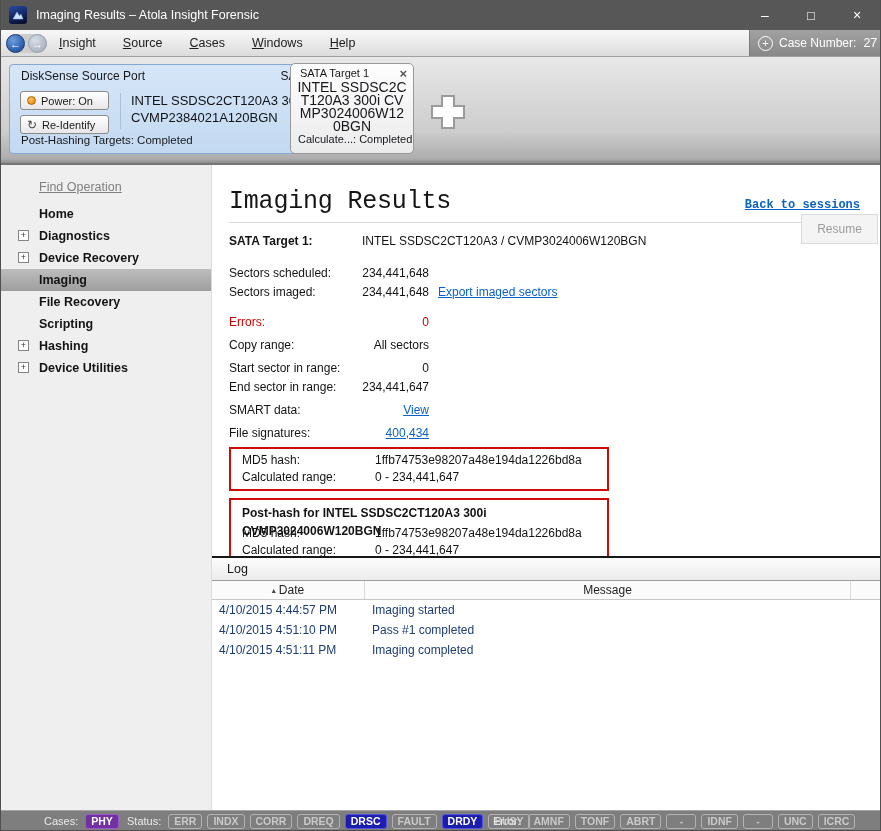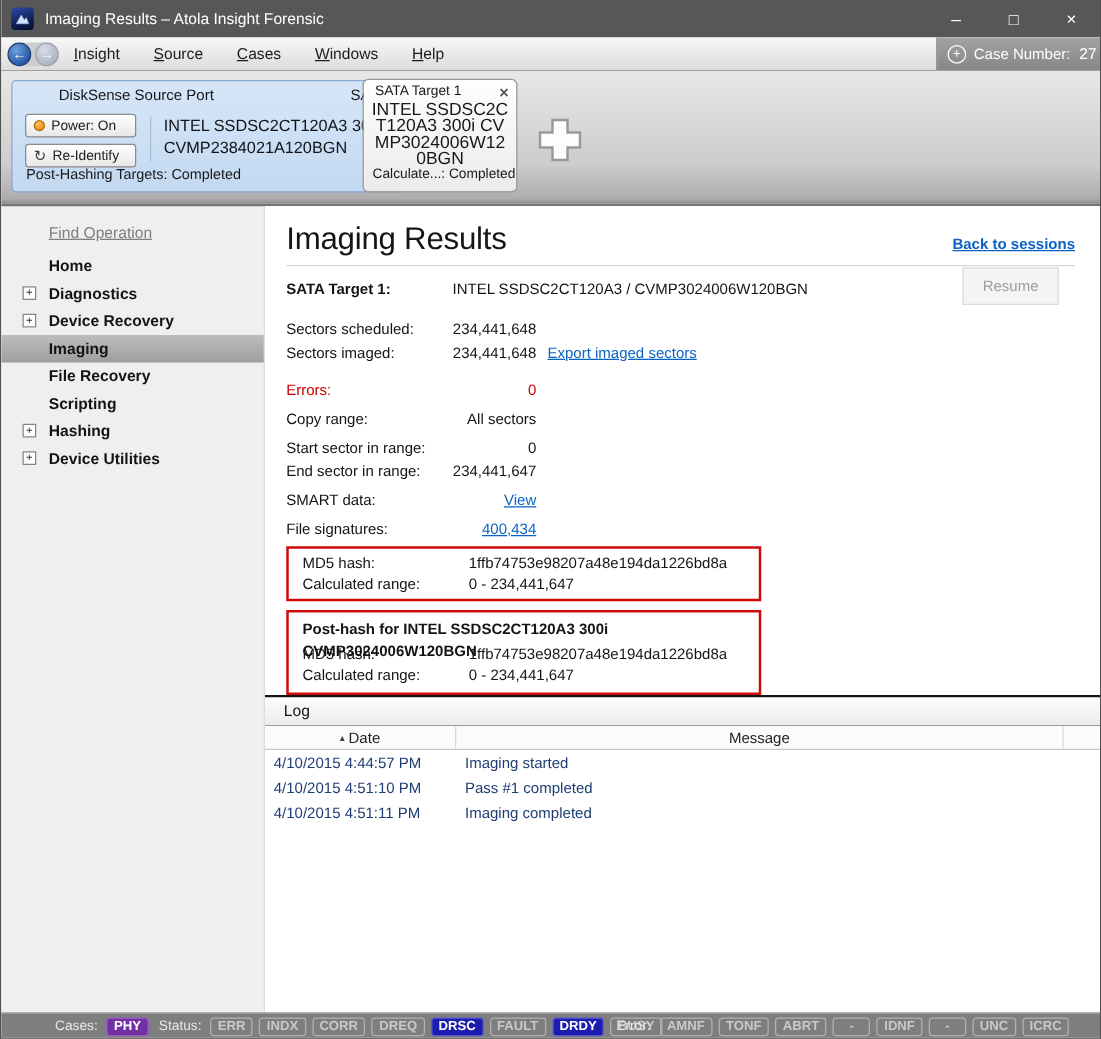--- a/index.html
+++ b/index.html
@@ -38,21 +38,21 @@
               display:flex; align-items:center; color:#fff; font-size:12px; }
   .case-plus { width:15px; height:15px; border:1px solid #fff; border-radius:50%; margin:0 6px 0 8px;
                display:flex; align-items:center; justify-content:center; font-size:11px; line-height:11px; }
   .case-val { margin-left:7px; font-size:12.5px; }
 
   
   .dock { height:108px; position:relative;
           background:linear-gradient(180deg,#e8e8e8 0%,#cdcdcd 70%,#adadad 96%,#8d8d8d 100%);
           border-bottom:2px solid #767676; }
   .src-panel { position:absolute; left:8px; top:7px; width:312px; height:90px;
-               background:linear-gradient(#d6e6f8,#c3d9f1); border:1px solid #88a8d4; border-radius:4px;padding-left:26px; }
+               background:linear-gradient(#d6e6f8,#c3d9f1); border:1px solid #88a8d4; border-radius:4px; }
   .src-head { display:flex; justify-content:space-between; padding:4px 10px 0 11px;
               font-size:12px; color:#16181c; }
   .src-btns { position:absolute; left:10px; top:26px; display:flex; flex-direction:column; gap:5px; }
   .dock-btn { width:89px; height:19px; display:flex; align-items:center; gap:5px; padding:0 6px;
               background:linear-gradient(#ffffff,#e7e7e7); border:1px solid #8b8b8b; border-radius:3px;
               font-size:11px; color:#1a1a1a; cursor:default; }
   .power-dot { width:9px; height:9px; border-radius:50%;
                background:radial-gradient(circle at 35% 30%,#ffc266,#ef8f12 75%);
                border:1px solid #a96704; }
   .reident-glyph { font-size:12px; color:#444; }
@@ -77,29 +77,29 @@
                text-decoration:underline; cursor:default; }
   .side-item { position:relative; height:22px; line-height:22px; padding-left:38px;
                font-size:12.5px; font-weight:bold; color:#141414; cursor:default; }
   .side-item.selected { background:linear-gradient(#bdbdbd,#9e9e9e); }
   .expander { position:absolute; left:17px; top:5px; width:11px; height:11px; background:#fff;
               border:1px solid #848484; font-size:9px; line-height:9px; font-weight:normal;
               text-align:center; color:#333; }
 
   
   .main { flex:1; position:relative; background:#fff; padding:0 20px 0 17px; }
-  .head-row { margin-top:12px; display:flex; justify-content:space-between; align-items:flex-end; }
+  .head-row { margin-top:22px; display:flex; justify-content:space-between; align-items:flex-end;font-family:Liberation Mono, monospace; }
   .page-title { font-size:25px; font-weight:normal; color:#151515; letter-spacing:-0.2px; }
   .back-link { font-size:12px; font-weight:bold; color:#0a62c4; text-decoration:underline;
                margin-bottom:4px; cursor:default; }
   .rule { margin-top:6px; border-top:1px solid #d8d8d8; }
   .target-row { margin-top:9px; display:flex; font-size:12px; height:19px; line-height:19px; }
   .target-label { width:133px; font-weight:bold; color:#141414; }
   .target-value { color:#141414; }
-  .action-btns { position:absolute; right:33px; top:49px; display:flex; }
+  .action-btns { position:absolute; right:2px; top:49px; display:flex; }
   .btn-resume { width:77px; height:30px; background:#f4f4f4; border:1px solid #dadada;
                 color:#9d9d9d; font-size:12px; cursor:default; }
   .btn-analyze { width:128px; height:30px; background:linear-gradient(#ebebeb,#d3d3d3);
                  border:1px solid #6e6e6e; color:#111; font-size:12px; cursor:default; }
 
   .fields { margin-top:13px; font-size:12px; color:#141414; }
   .frow { display:flex; height:19px; line-height:19px; }
   .flabel { width:125px; }
   .fvalue { width:75px; text-align:right; }
   .flink { margin-left:9px; color:#0a62c4; text-decoration:underline; cursor:default; }

